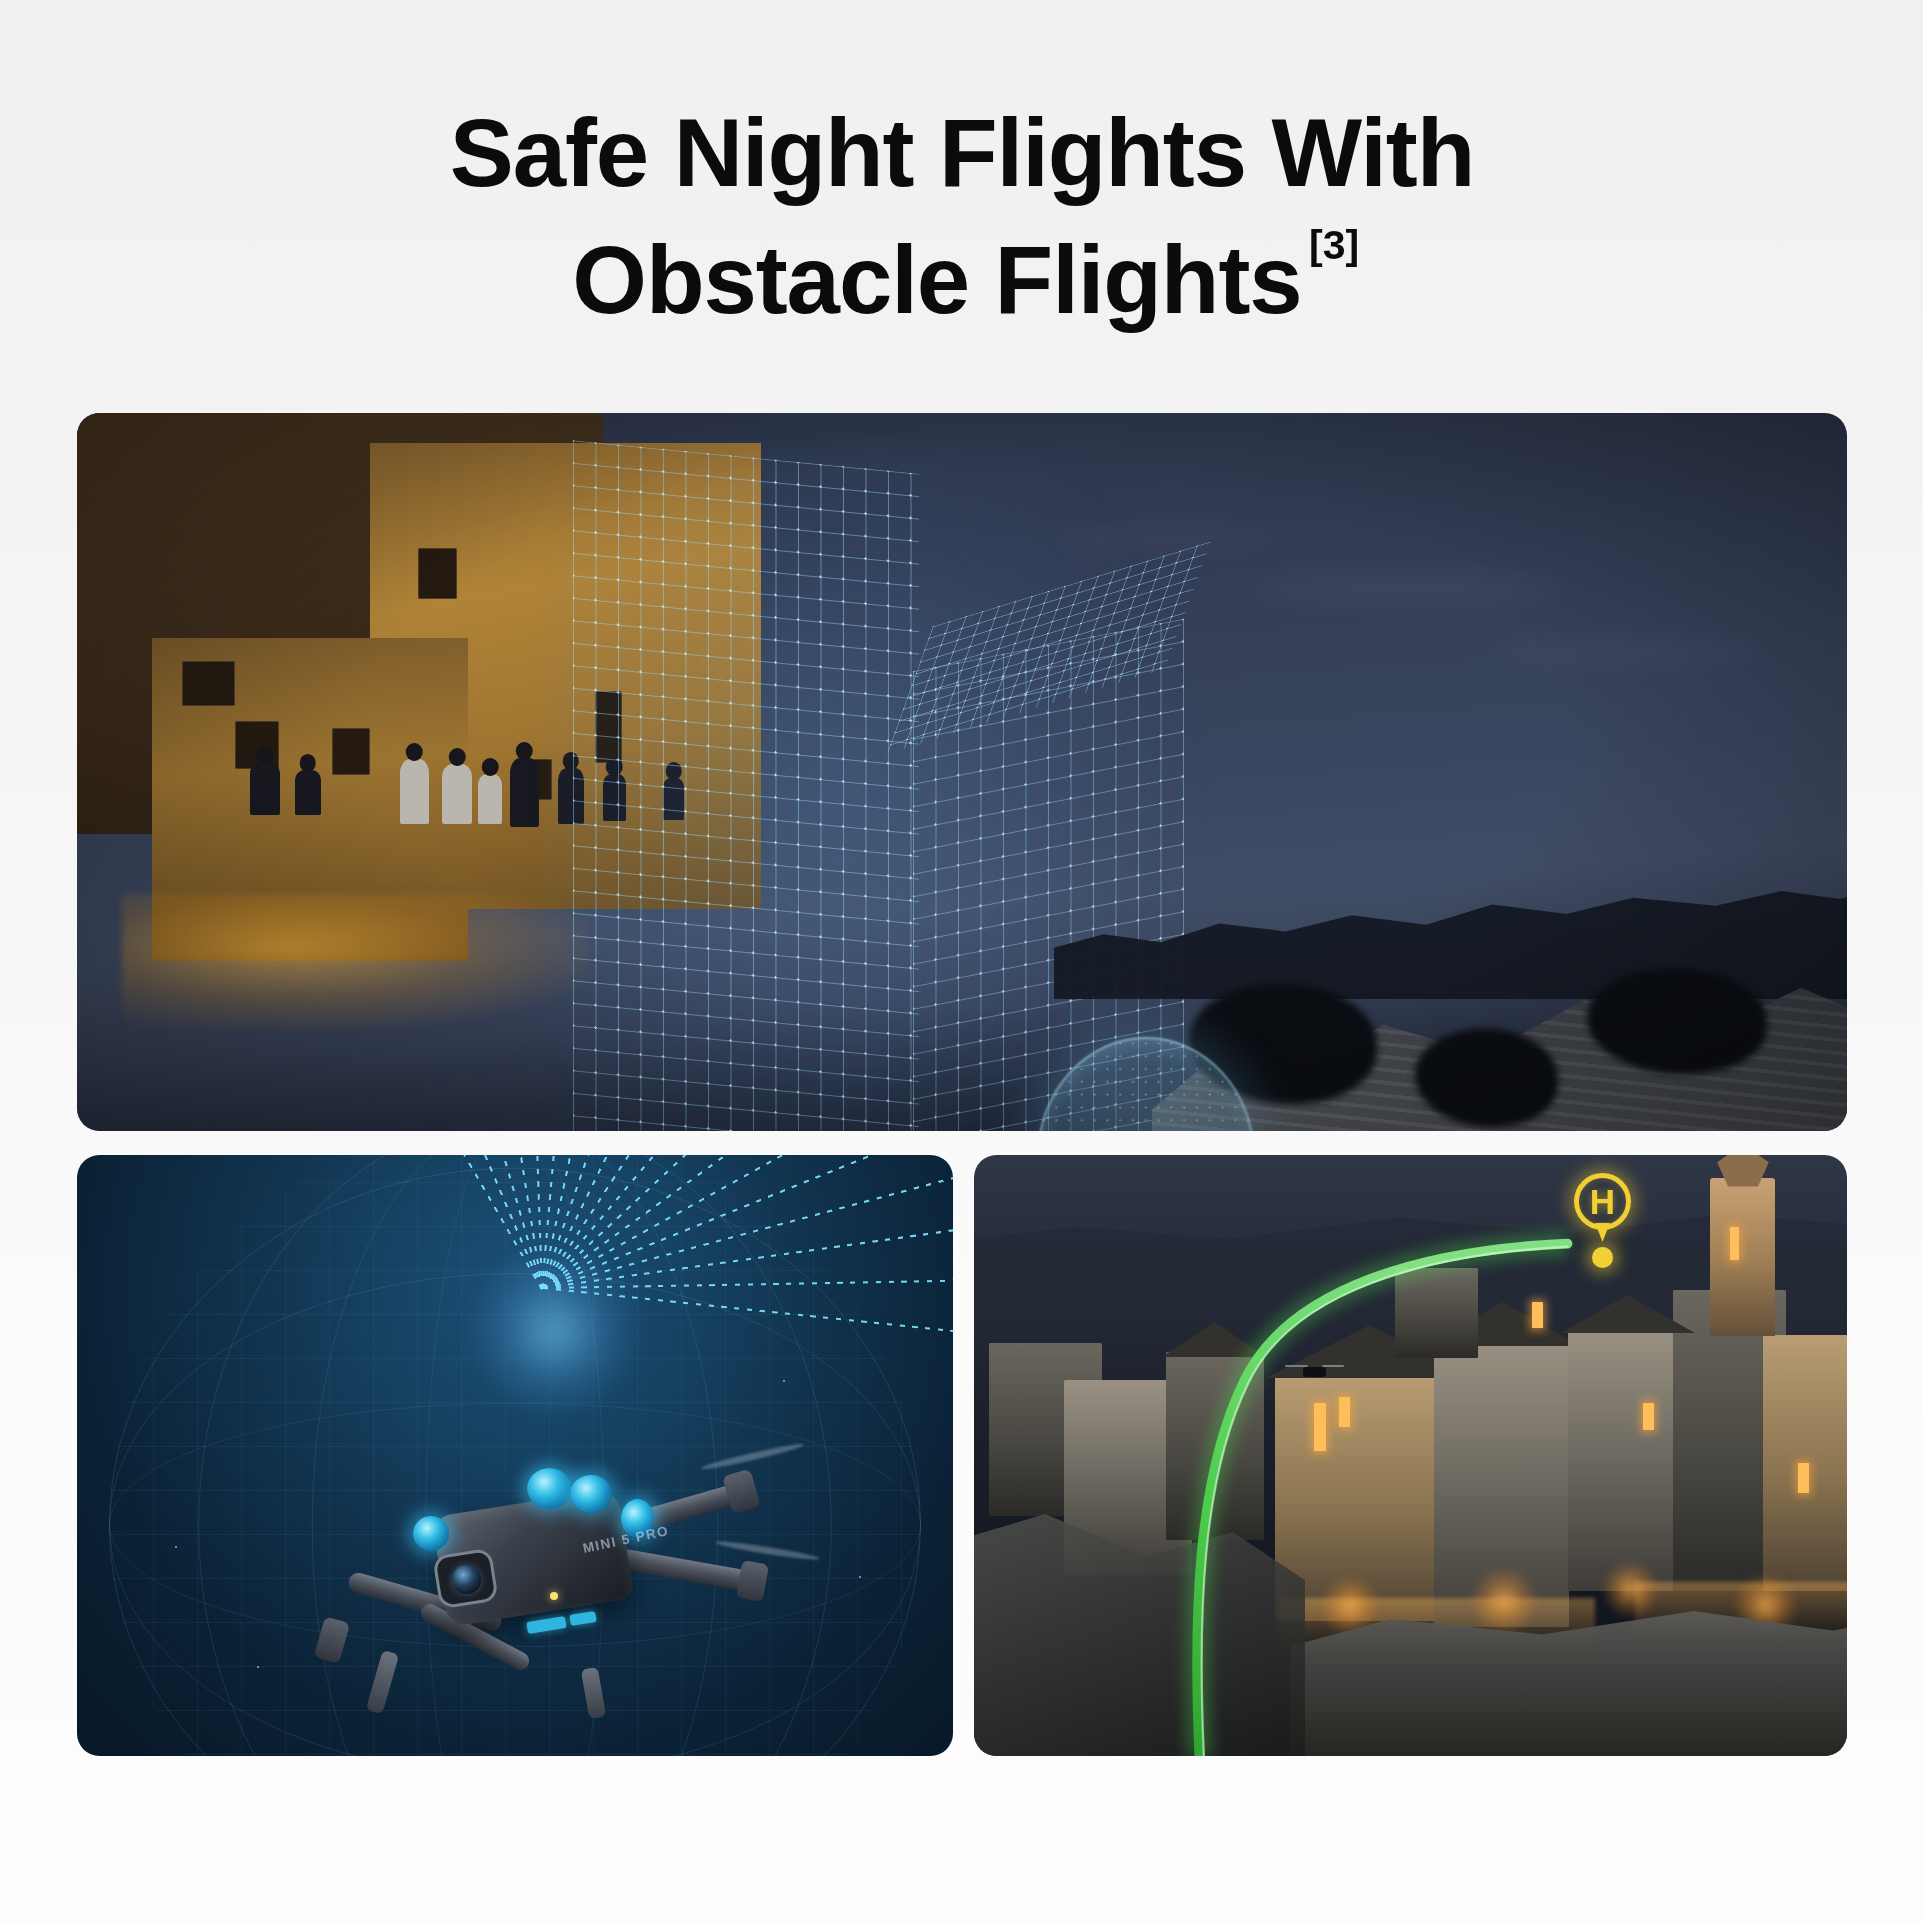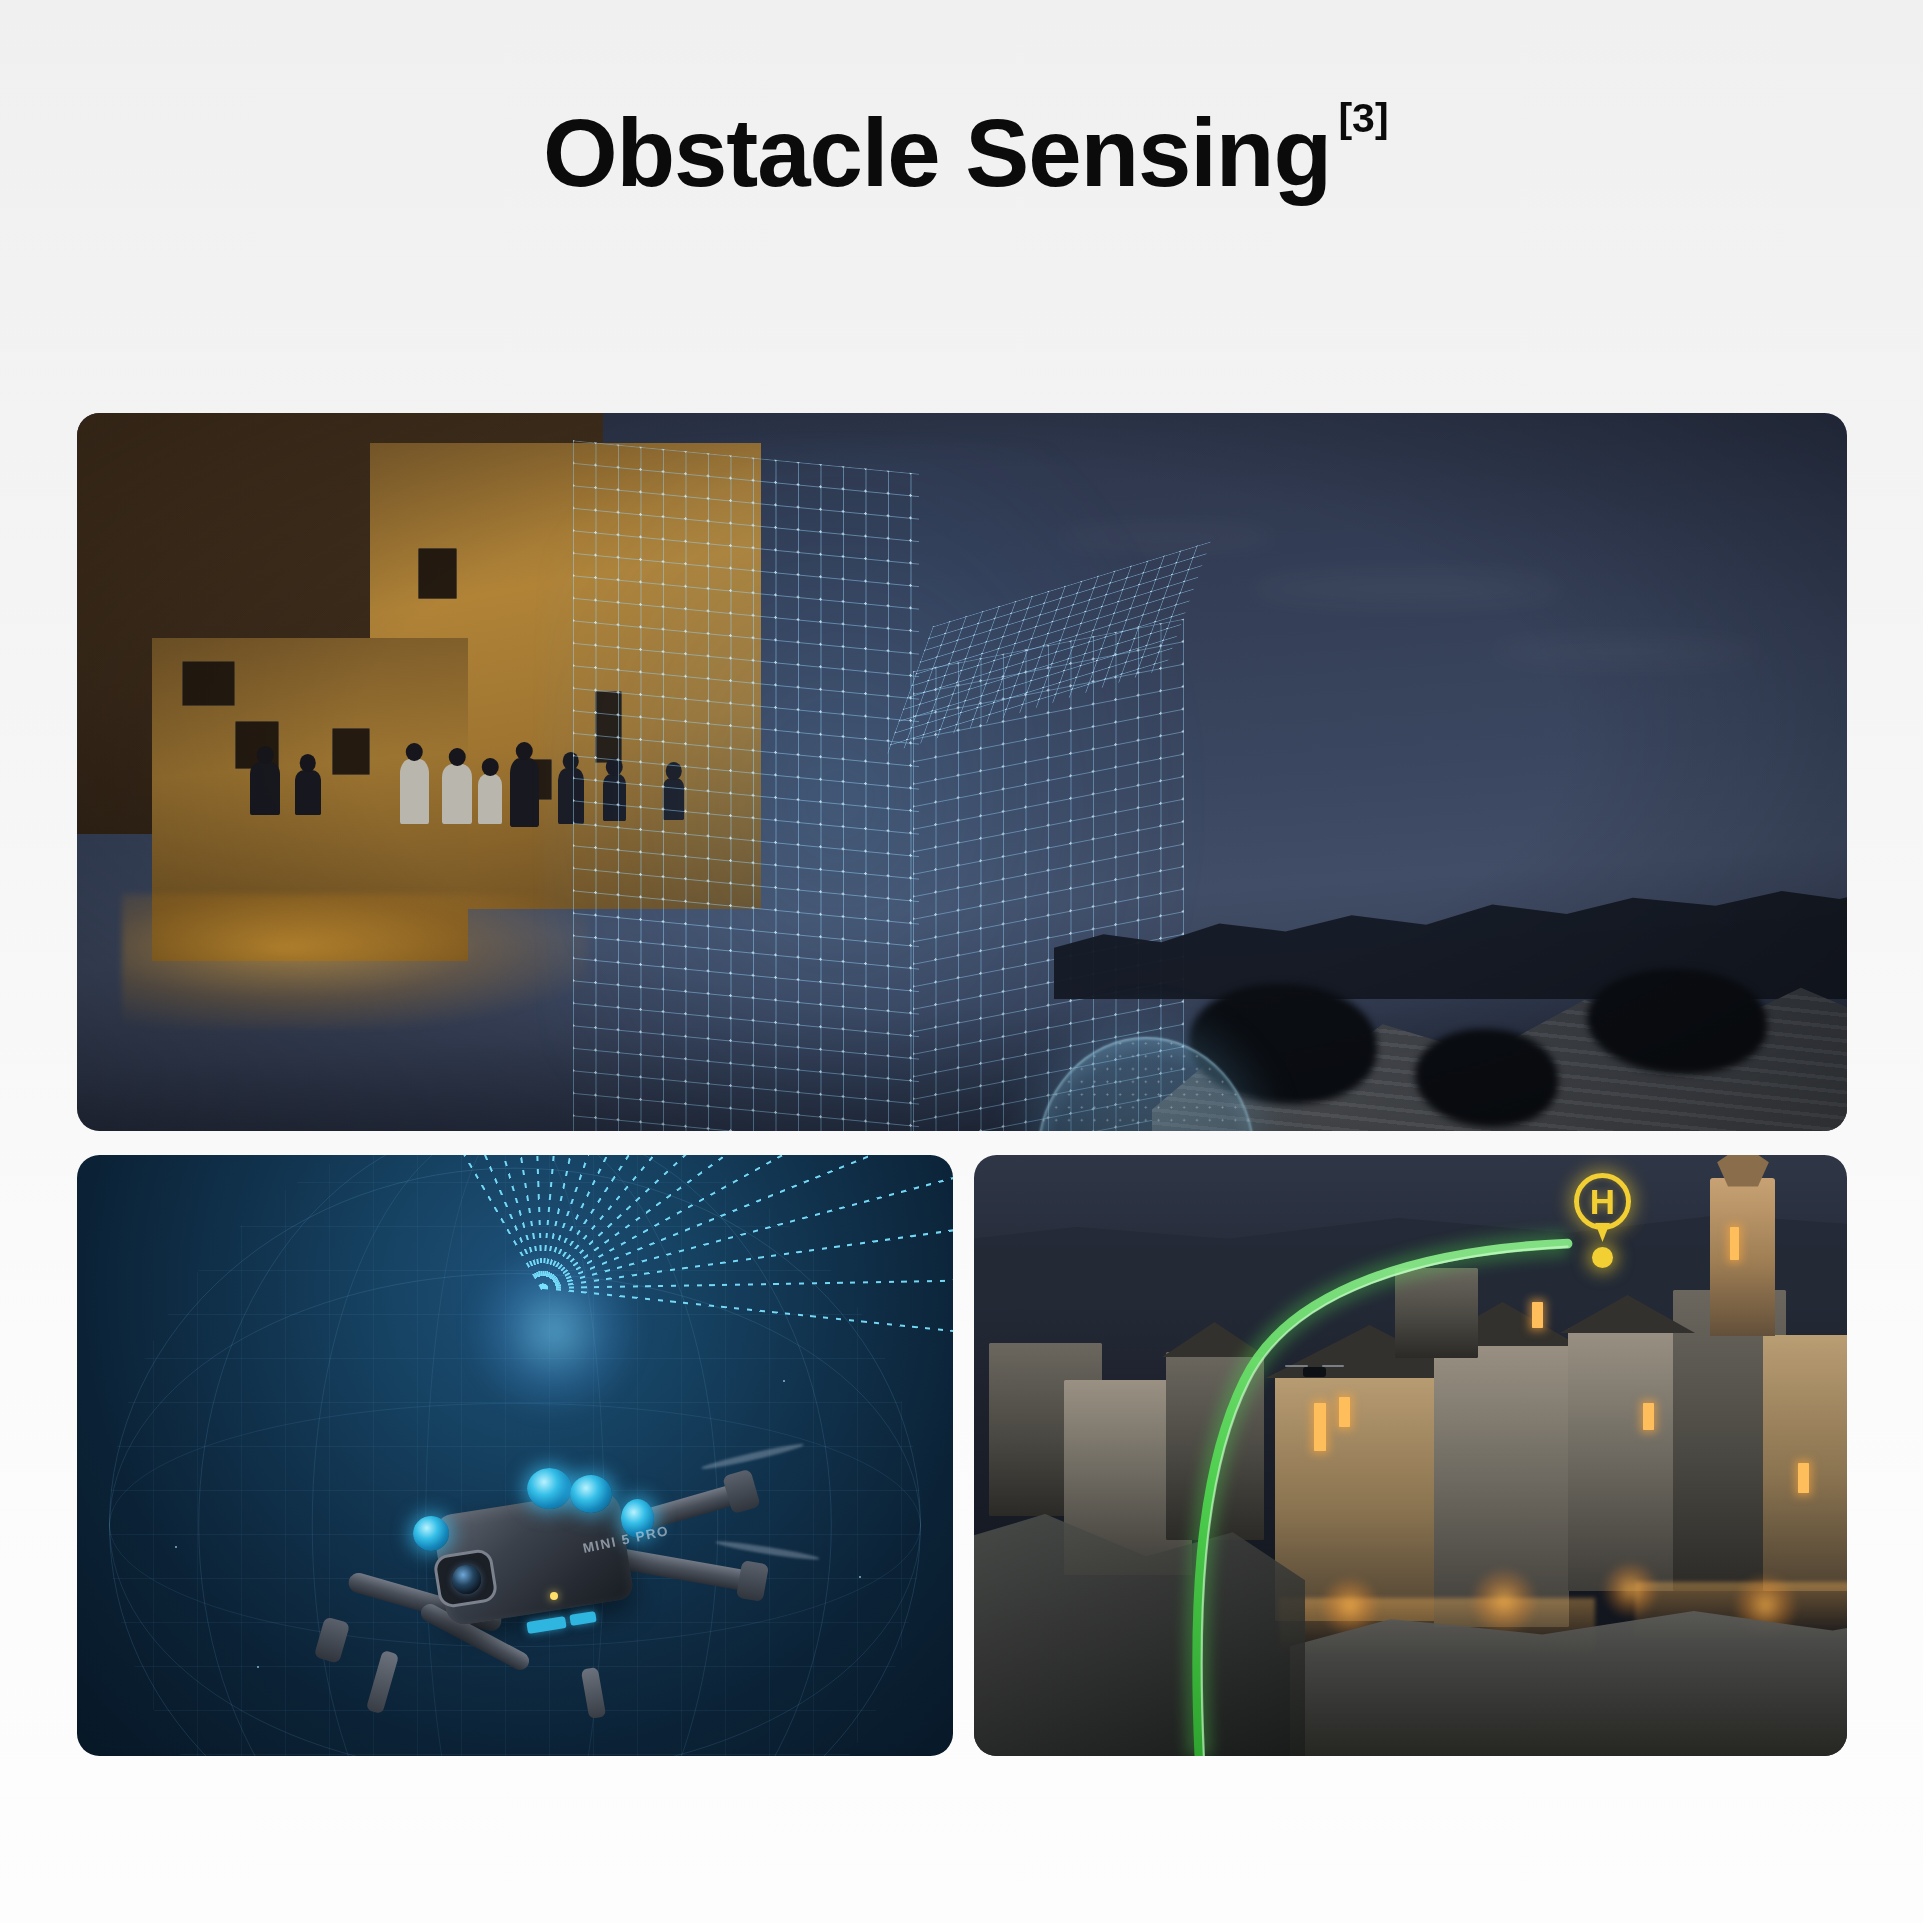--- a/index.html
+++ b/index.html
@@ -474,22 +474,23 @@
   }
   .rth-drone .rb { position: absolute; left: 18px; top: 5.3px; width: 22.5px; height: 9.8px; background: #0d1014; border-radius: 3px; }
   .rth-drone .rp { position: absolute; top: 3px; width: 22.5px; height: 2.3px; background: rgba(180,190,205,0.55); border-radius: 1.5px; }
   .rth-drone .rp.a { left: 0; }
   .rth-drone .rp.b { right: 0; }
 </style>
 </head>
 <body>
 
 <div class="title-block">
+  <div class="title-line">Safe Night Flights With</div>
   <div class="title-line">
-    <span>Obstacle Sensing</span><span class="title-sup">[3]</span>
+    <span>Obstacle Flights</span><span class="title-sup">[3]</span>
   </div>
 </div>
 
 <div class="panel" id="hero-panel">
   <div class="scene">
     <div class="hero-sky"></div>
 
     <div class="cloud" style="left:1172px;top:158px;width:316px;height:35px;"></div>
     <div class="cloud" style="left:1413px;top:225px;width:271px;height:27px;"></div>
     <div class="cloud" style="left:977px;top:113px;width:225px;height:22.5px;"></div>

